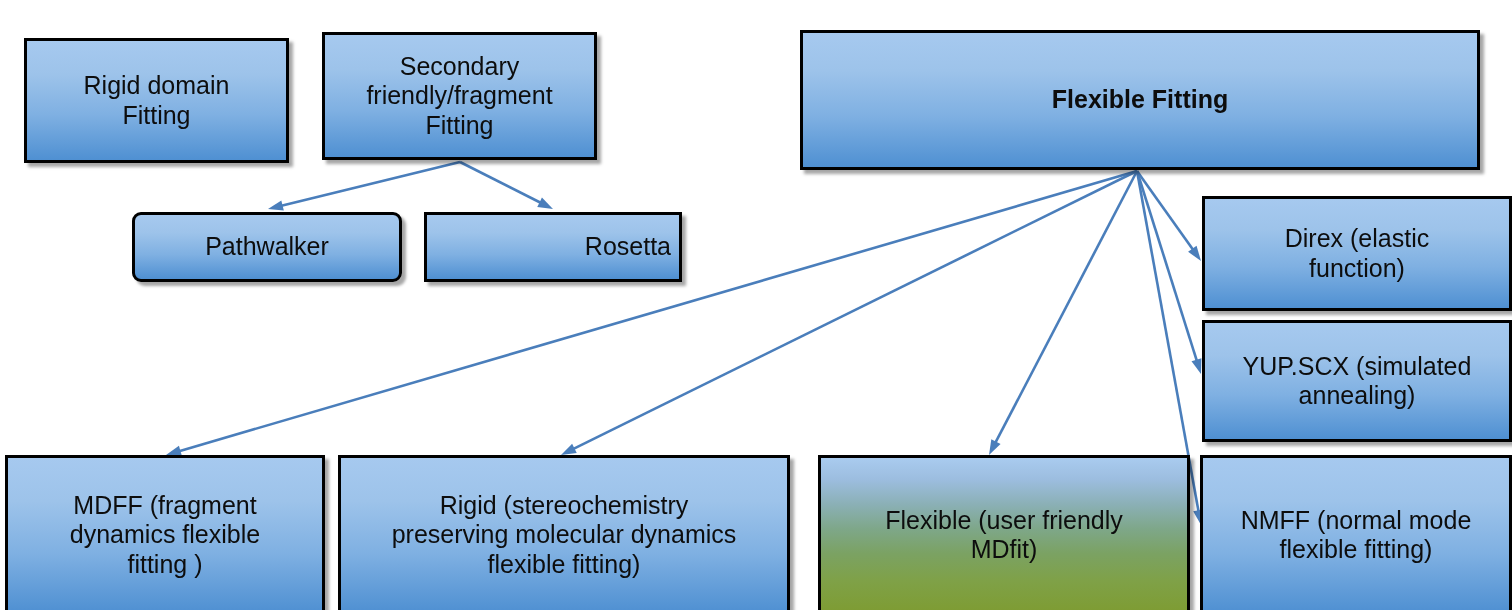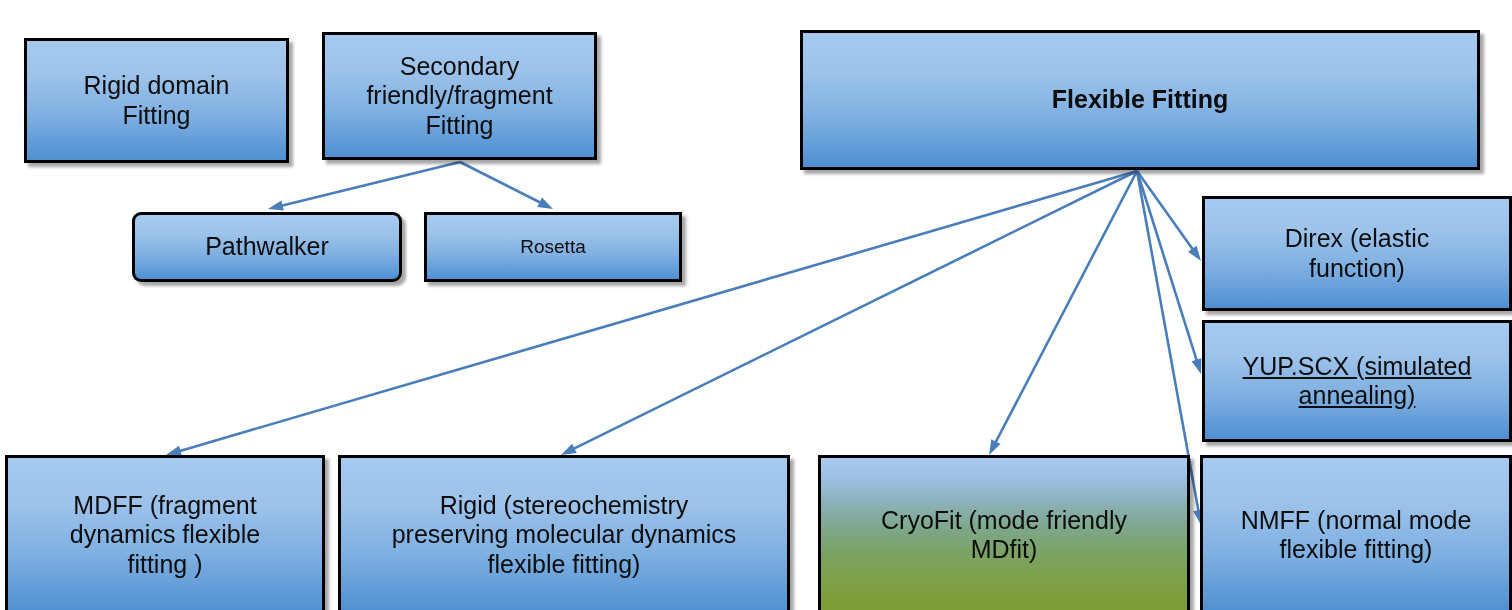--- a/index.html
+++ b/index.html
@@ -124,43 +124,43 @@
         <span class="lbl">Secondary
 friendly/fragment
 Fitting</span>
       </div>
       <div class="node" style="left: 800px; top: 30px; width: 680px; height: 140px; font-size: 25px; font-weight: bold;">
         <span class="lbl">Flexible Fitting</span>
       </div>
       <div class="node" style="left: 132px; top: 212px; width: 270px; height: 70px; font-size: 25px; border-radius: 9px;">
         <span class="lbl">Pathwalker</span>
       </div>
-      <div class="node" style="left: 424px; top: 212px; width: 258px; height: 70px; font-size: 19px;">
+      <div class="node" style="left: 424px; top: 212px; width: 258px; height: 70px; font-size: 25px; justify-content: flex-end;">
         <span class="lbl">Rosetta</span>
       </div>
       <div class="node" style="left: 1202px; top: 196px; width: 310px; height: 115px; font-size: 25px; align-items: center;">
         <span class="lbl">Direx (elastic
 function)</span>
       </div>
-      <div class="node" style="left: 1202px; top: 320px; width: 310px; height: 122px; font-size: 25px; text-decoration: underline;">
+      <div class="node" style="left: 1202px; top: 320px; width: 310px; height: 122px; font-size: 25px;">
         <span class="lbl">YUP.SCX (simulated
 annealing)</span>
       </div>
       <div class="node" style="left: 5px; top: 455px; width: 320px; height: 160px; font-size: 25px;">
         <span class="lbl">MDFF (fragment
 dynamics flexible
 fitting )</span>
       </div>
       <div class="node grad-green" style="left: 338px; top: 455px; width: 452px; height: 160px; font-size: 25px;">
         <span class="lbl">Rigid (stereochemistry
 preserving molecular dynamics
 flexible fitting)</span>
       </div>
       <div class="node grad-green2" style="left: 818px; top: 455px; width: 372px; height: 160px; font-size: 25px;">
-        <span class="lbl">CryoFit (mode friendly
+        <span class="lbl">Flexible (user friendly
 MDfit)</span>
       </div>
       <div class="node" style="left: 1200px; top: 455px; width: 312px; height: 160px; font-size: 25px;">
         <span class="lbl">NMFF (normal mode
 flexible fitting)</span>
       </div>
     </div>
 </div>
 
 </body></html>

